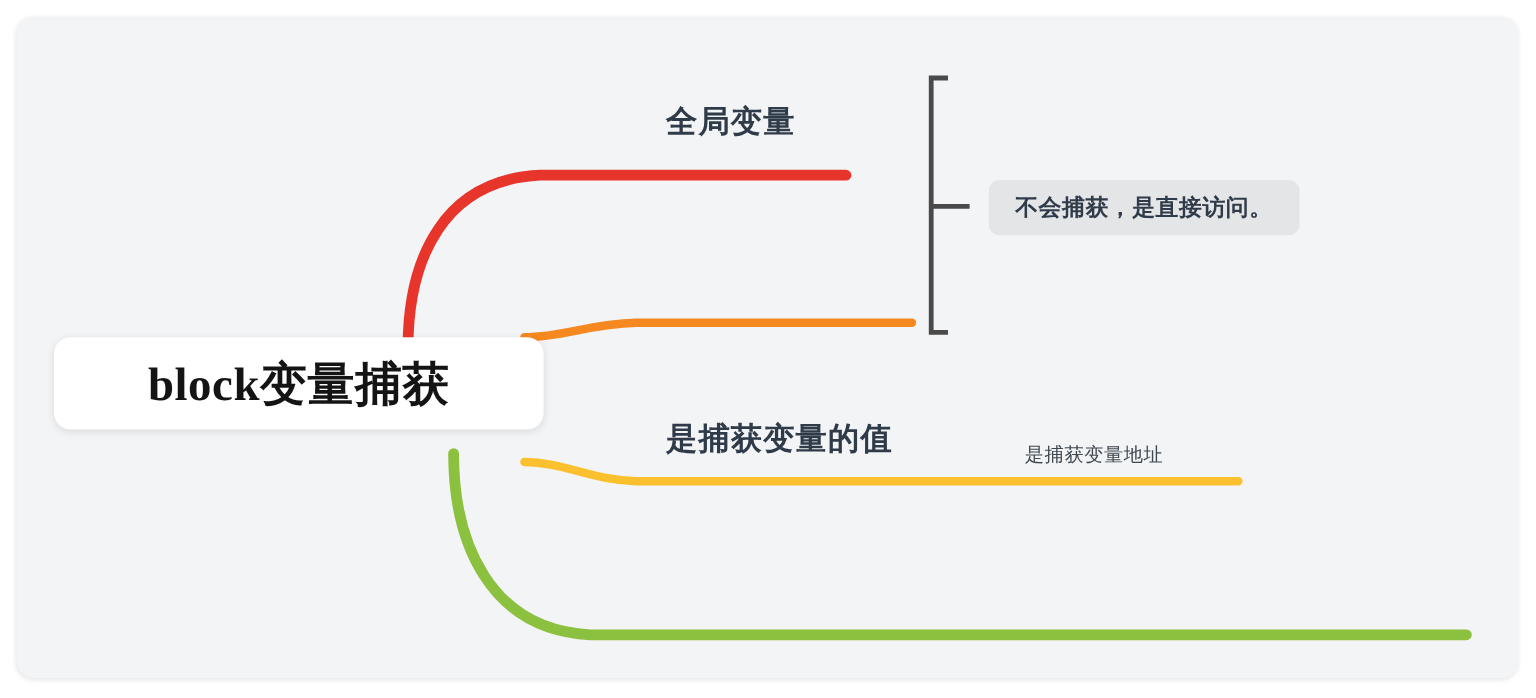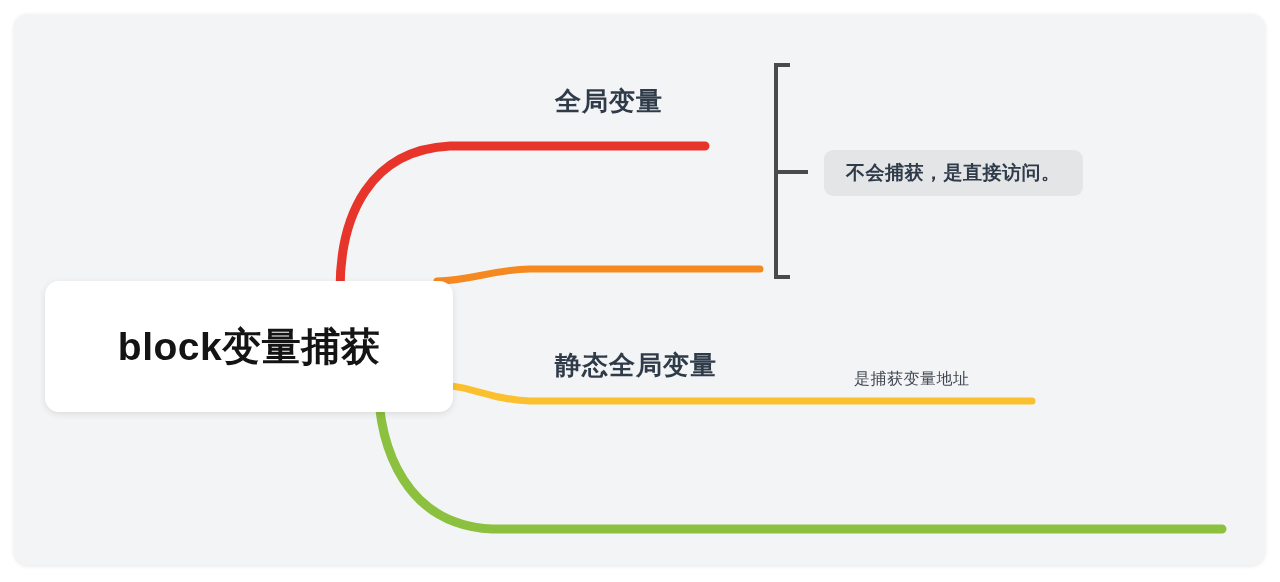--- a/index.html
+++ b/index.html
@@ -35,27 +35,28 @@
     top: 0;
     width: 1280px;
     height: 582px;
     pointer-events: none;
   }
   .root-node {
     position: absolute;
     left: 45px;
     top: 281px;
     width: 408px;
-    height: 131px;
+    height: 77px;
     background: #ffffff;
     border-radius: 14px;
     box-shadow: 0 2px 7px rgba(0,0,0,0.10);
     display: flex;
     align-items: center;
     justify-content: center;
+    font-family: Liberation Serif, serif;
   }
   .root-label {
     font-size: 39px;
     font-weight: bold;
     color: #141414;
     letter-spacing: 0.5px;
     white-space: nowrap;
   }
   .topic-label {
     position: absolute;
@@ -114,21 +115,21 @@
     <path d="M 776 172 L 808 172" fill="none" stroke="#4a4a4a" stroke-width="4"></path>
   </svg>
 
   <div class="root-node">
     <span class="root-label">block变量捕获</span>
   </div>
 
   <div class="topic-label" style="left:555px; top:84px;">全局变量</div>
 
 
-  <div class="topic-label" style="left:555px; top:348px;">静态全局变量</div>
+  <div class="topic-label" style="left:555px; top:348px;">是捕获变量的值</div>
 
 
   <div class="note-label" style="left:854px; top:369px;">是捕获变量地址</div>
 
 
   <div class="note-box">
     <span class="note-box-text">不会捕获，是直接访问。</span>
   </div>
 
 </div>

